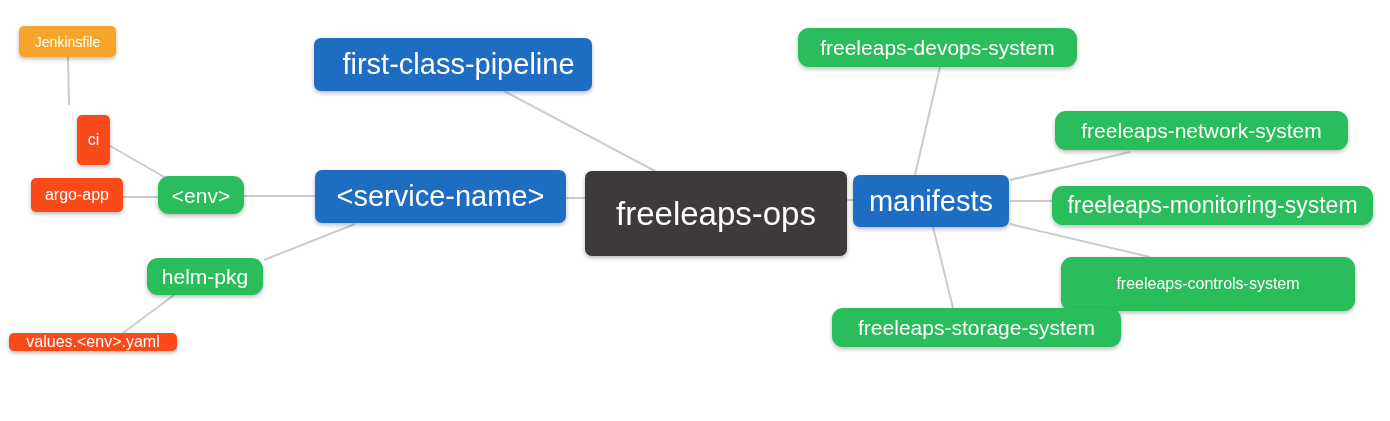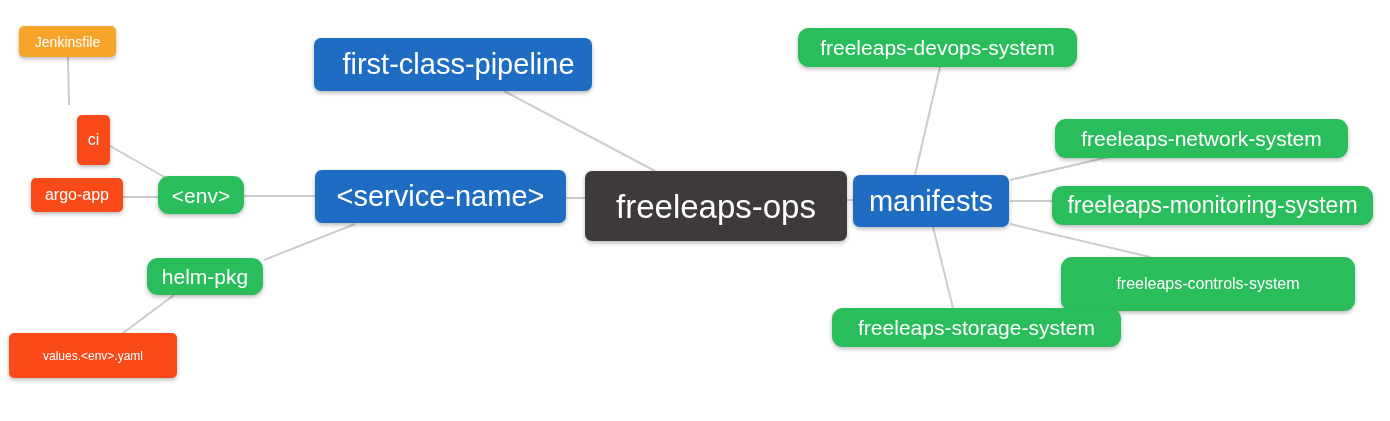--- a/index.html
+++ b/index.html
@@ -53,28 +53,28 @@
       <line x1="158" y1="197" x2="123" y2="197" stroke="#cccccc" stroke-width="2"></line>
       <line x1="166" y1="178" x2="84" y2="131" stroke="#cccccc" stroke-width="2"></line>
       <line x1="69" y1="105" x2="68" y2="57" stroke="#cccccc" stroke-width="2"></line>
       <line x1="174" y1="295" x2="123" y2="333" stroke="#cccccc" stroke-width="2"></line>
       <line x1="915" y1="175" x2="940" y2="67" stroke="#cccccc" stroke-width="2"></line>
       <line x1="1010" y1="180" x2="1130" y2="152" stroke="#cccccc" stroke-width="2"></line>
       <line x1="1010" y1="201" x2="1052" y2="201" stroke="#cccccc" stroke-width="2"></line>
       <line x1="1010" y1="224" x2="1150" y2="257" stroke="#cccccc" stroke-width="2"></line>
       <line x1="933" y1="227" x2="953" y2="308" stroke="#cccccc" stroke-width="2"></line>
     </svg>
-<div class="node root" style="left: 585px; top: 171px; width: 262px; height: 70px; font-size: 33px; background: rgb(62, 58, 57); color: rgb(255, 255, 255);">freeleaps-ops</div>
+<div class="node root" style="left: 585px; top: 171px; width: 262px; height: 85px; font-size: 33px; background: rgb(62, 58, 57); color: rgb(255, 255, 255);">freeleaps-ops</div>
     <div class="node branch" style="left: 314px; top: 38px; width: 278px; height: 53px; font-size: 29px; background: rgb(30, 109, 194); color: rgb(255, 255, 255); padding-left: 11px;">first-class-pipeline</div>
     <div class="node branch" style="left: 315px; top: 170px; width: 251px; height: 53px; font-size: 29px; background: rgb(30, 109, 194); color: rgb(255, 255, 255);">&lt;service-name&gt;</div>
     <div class="node branch" style="left: 853px; top: 175px; width: 156px; height: 52px; font-size: 29px; background: rgb(30, 109, 194); color: rgb(255, 255, 255);">manifests</div>
     <div class="node green" style="left: 158px; top: 176px; width: 86px; height: 38px; font-size: 21px; background: rgb(42, 189, 92); color: rgb(255, 255, 255);">&lt;env&gt;</div>
     <div class="node green" style="left: 147px; top: 258px; width: 116px; height: 37px; font-size: 21px; background: rgb(42, 189, 92); color: rgb(255, 255, 255);">helm-pkg</div>
     <div class="node green" style="left: 798px; top: 28px; width: 279px; height: 39px; font-size: 21px; background: rgb(42, 189, 92); color: rgb(255, 255, 255);">freeleaps-devops-system</div>
-    <div class="node green" style="left: 1055px; top: 111px; width: 293px; height: 39px; font-size: 21px; background: rgb(42, 189, 92); color: rgb(255, 255, 255); margin-top: 8px;">freeleaps-network-system</div>
+    <div class="node green" style="left: 1055px; top: 111px; width: 293px; height: 39px; font-size: 21px; background: rgb(42, 189, 92); color: rgb(255, 255, 255);">freeleaps-network-system</div>
     <div class="node green" style="left: 1052px; top: 186px; width: 321px; height: 39px; font-size: 23px; background: rgb(42, 189, 92); color: rgb(255, 255, 255);">freeleaps-monitoring-system</div>
     <div class="node green" style="left: 1061px; top: 257px; width: 294px; height: 54px; font-size: 16px; background: rgb(42, 189, 92); color: rgb(255, 255, 255);">freeleaps-controls-system</div>
     <div class="node green" style="left: 816px; top: 308px; width: 289px; height: 39px; font-size: 21px; background: rgb(42, 189, 92); color: rgb(255, 255, 255); margin-left: 16px;">freeleaps-storage-system</div>
     <div class="node red" style="left: 53px; top: 115px; width: 33px; height: 50px; font-size: 16px; background: rgb(250, 74, 26); color: rgb(255, 255, 255); margin-left: 24px;">ci</div>
     <div class="node red" style="left: 31px; top: 178px; width: 92px; height: 34px; font-size: 16px; background: rgb(250, 74, 26); color: rgb(255, 255, 255);">argo-app</div>
-    <div class="node red" style="left: 9px; top: 333px; width: 168px; height: 45px; font-size: 12px; background: rgb(250, 74, 26); color: rgb(255, 255, 255);">values.&lt;env&gt;.yaml</div>
+    <div class="node red" style="left: 9px; top: 333px; width: 168px; height: 18px; font-size: 16px; background: rgb(250, 74, 26); color: rgb(255, 255, 255);">values.&lt;env&gt;.yaml</div>
     <div class="node orange" style="left: 19px; top: 26px; width: 97px; height: 31px; font-size: 14px; background: rgb(247, 165, 42); color: rgb(255, 255, 255);">Jenkinsfile</div>
   </div>
 
 </body></html>

